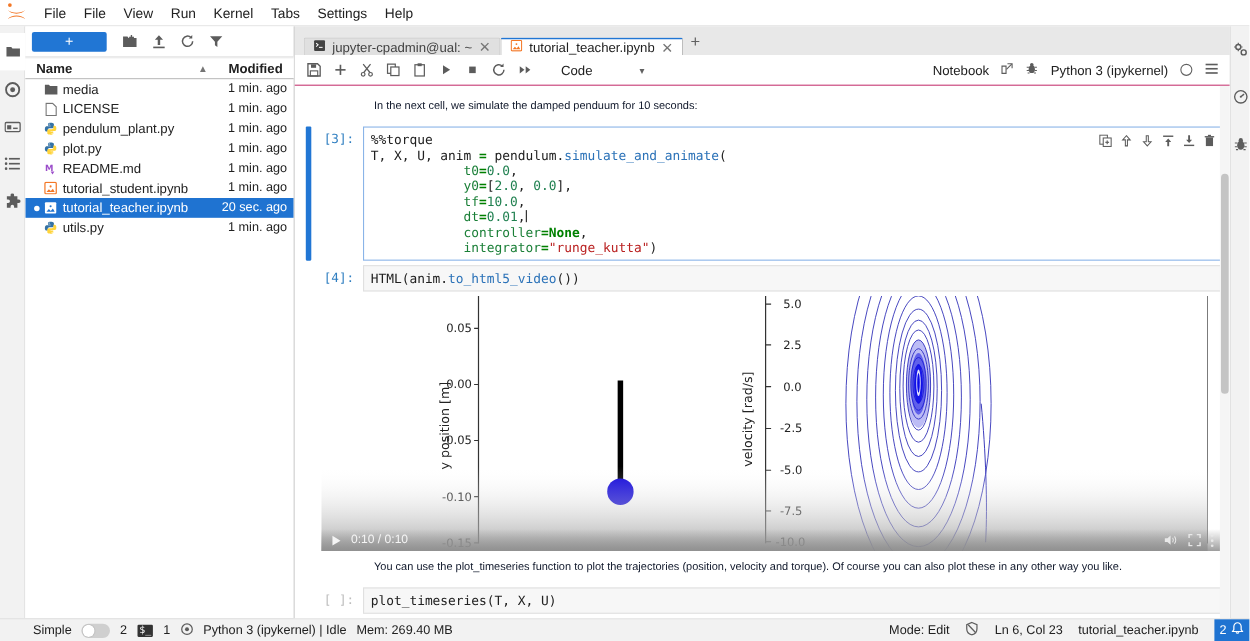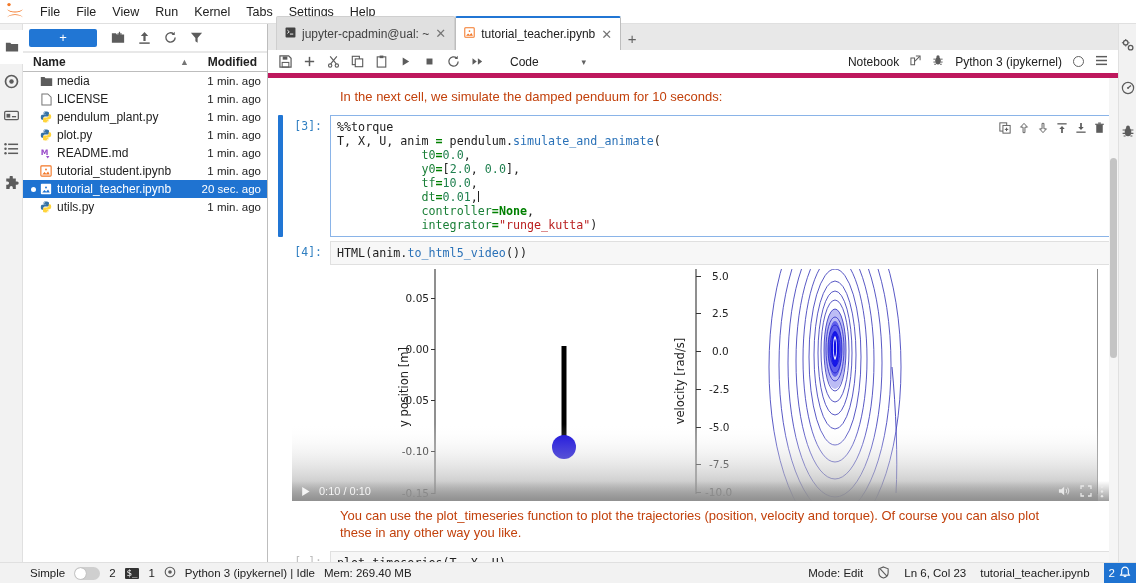--- a/index.html
+++ b/index.html
@@ -106,35 +106,35 @@
 
   
   .main { flex: 1 1 auto; display: flex; flex-direction: column; min-width: 0; background: #f2f2f2; }
   .tabbar {
     height: 26px; flex: 0 0 26px;
     display: flex; align-items: flex-end;
     background: #e8e8e8;
     padding-left: 8px;
   }
   .tab {
-    height: 34px; display: flex; align-items: center; gap: 6px;
+    height: 16px; display: flex; align-items: center; gap: 6px;
     padding: 0 8px; font-size: 12px; background: #e0e0e0;
     border: 1px solid #cfcfcf; border-bottom: none;
     color: #424242; max-width: 200px; cursor: pointer;
     border-top-left-radius: 2px; border-top-right-radius: 2px;
   }
   .tab.active { background: #fff; color: #212121; border-color: #bdbdbd; border-top: 2px solid #2176d4; }
   .tab .tab-label { white-space: nowrap; overflow: hidden; text-overflow: ellipsis; }
   .tab .tab-close { color: #757575; font-size: 13px; line-height: 11px; }
   .tab-add { width: 22px; height: 24px; display: flex; align-items: center; justify-content: center; color: #616161; font-size: 15px; cursor: pointer;}
 
   .nbtoolbar {
     height: 28px; flex: 0 0 28px;
     background: #fff;
-    border-bottom: 5px solid #be185d;
+    border-bottom: 1px solid #be185d;
     display: flex; align-items: center; padding: 0 6px; gap: 2px;
   }
   .tb-btn {
     width: 22px; height: 22px; display: flex; align-items: center; justify-content: center;
     color: #5c5c5c; cursor: pointer; border-radius: 2px;
   }
   .tb-sep { width: 8px; }
   .celltype {
     height: 20px; min-width: 84px; margin-left: 6px;
     display: flex; align-items: center; justify-content: space-between;
@@ -142,21 +142,21 @@
   }
   .celltype .caret { font-size: 9px; color: #616161; margin-left: 10px;}
   .tb-right { margin-left: auto; display: flex; align-items: center; gap: 11px; padding-right: 4px; font-size: 12px; color: #212121;}
   .kernel-idle { width: 11px; height: 11px; border: 1.4px solid #616161; border-radius: 50%; }
 
   
   .nbscroll {
     flex: 1 1 auto; background: #fff; overflow: hidden; position: relative;
     padding-top: 4px;
   }
-  .md-text { font-size: 13px; color: #c2410c; line-height: 17px; padding: 6px 44px 6px 72px; max-width: 1000px;}
+  .md-text { font-size: 10px; color: #0f172a; line-height: 17px; padding: 6px 44px 6px 72px; max-width: 1000px;}
 
   .cell { position: relative; display: flex; margin: 4px 6px 4px 10px; }
   .cell-active .cell-bar { background: #2176d4; }
   .cell-bar { position: absolute; left: 0; top: 0; bottom: 0; width: 5px; background: transparent; border-radius: 1px;}
   .prompt {
     flex: 0 0 52px; text-align: right; padding: 4px 8px 0 0;
     font-family: "DejaVu Sans Mono", monospace; font-size: 11.5px; color: #307fc1;
   }
   .prompt.empty { color: #bdbdbd; }
   .inputwrap { flex: 1 1 auto; position: relative; }

